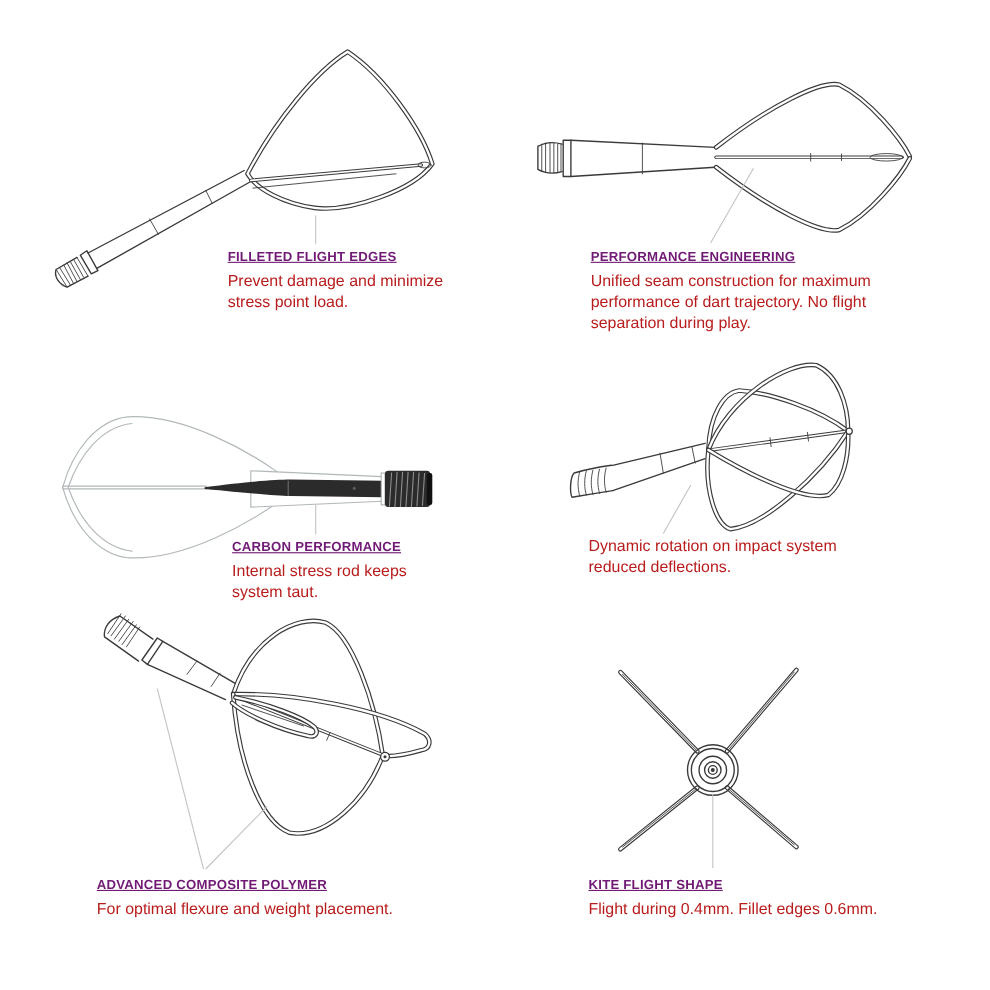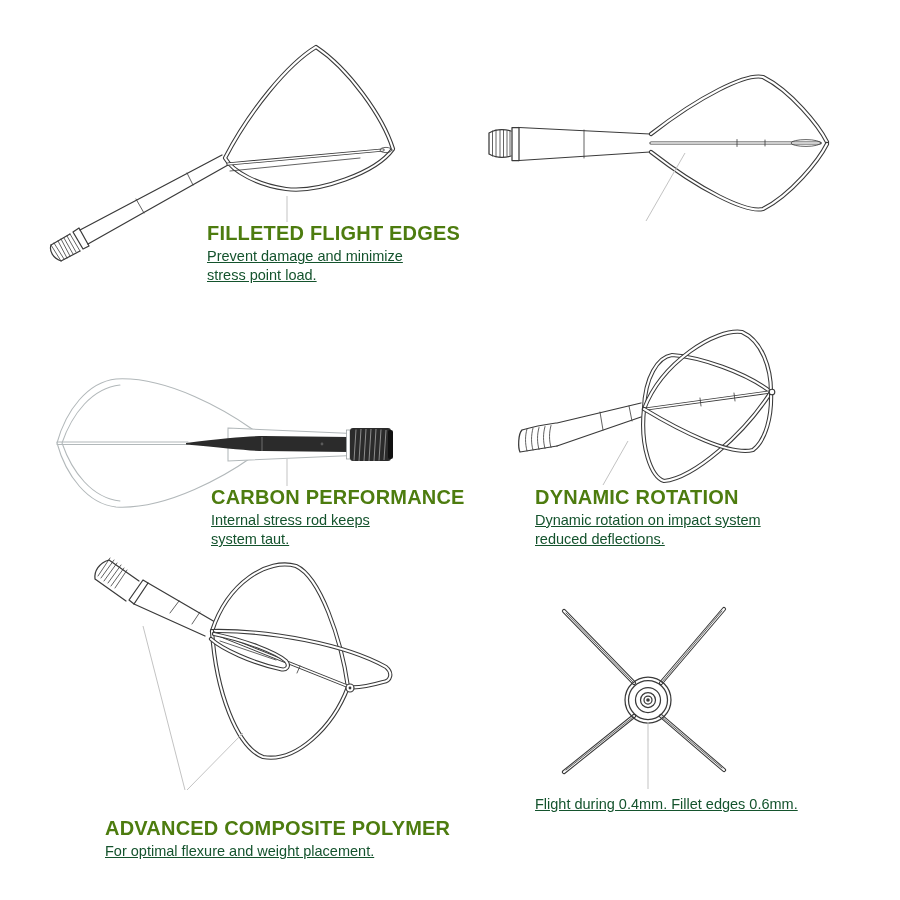--- a/index.html
+++ b/index.html
@@ -3,27 +3,26 @@
 <meta charset="utf-8">
 <style>
   html,body { margin:0; padding:0; background:#ffffff; }
   #stage {
     position:relative; width:900px; height:900px; background:#ffffff;
     font-family:"Liberation Sans", sans-serif; overflow:hidden;
   }
   #art { position:absolute; left:0; top:0; }
   .panel { position:absolute; }
   .panel h3 {
-    margin:0 0 5px 0; font-size:20px; font-weight:700; letter-spacing:.2px;
-    color:#4d7c0f; line-height:18px;
+    margin:0 0 5px 0; font-size:12px; font-weight:700; letter-spacing:.2px;
+    color:#701a75; line-height:18px;text-decoration:underline;
   }
   .panel p {
-    margin:0; font-size:14.5px; line-height:19px; color:#14532d;
+    margin:0; font-size:14.5px; line-height:19px; color:#b91c1c;
     white-space:pre-line;
-    text-decoration:underline;
   }
   
   .ln   { fill:none; stroke:#3a3a3a; stroke-width:1.25; stroke-linecap:round; stroke-linejoin:round; }
   .thin { fill:none; stroke:#3a3a3a; stroke-width:.8; stroke-linecap:round; }
   .tube   { fill:none; stroke:#3a3a3a; stroke-width:4.2; stroke-linecap:round; stroke-linejoin:round; }
   .tube-i { fill:none; stroke:#ffffff; stroke-width:2.1; stroke-linecap:round; stroke-linejoin:round; }
   .tubeS   { fill:none; stroke:#3a3a3a; stroke-width:3.2; stroke-linecap:round; }
   .tubeS-i { fill:none; stroke:#ffffff; stroke-width:1.5; stroke-linecap:round; }
   .lt   { fill:none; stroke:#b2b8ba; stroke-width:1.05; stroke-linecap:round; }
   .ltf  { fill:#ffffff; stroke:#b2b8ba; stroke-width:1.05; }
@@ -172,35 +171,41 @@
     </g>
     <path class="lead" d="M648,722 L648,789"></path>
   </svg>
 
   <section class="panel" style="left:207px; top:224px;">
     <h3>FILLETED FLIGHT EDGES</h3>
     <p>Prevent damage and minimize
 stress point load.</p>
   </section>
 
+  <section class="panel" style="left:537px; top:224px;">
+    <h3>PERFORMANCE ENGINEERING</h3>
+    <p>Unified seam construction for maximum
+performance of dart trajectory. No flight
+separation during play.</p>
+  </section>
 
   <section class="panel" style="left:211px; top:488px;">
     <h3>CARBON PERFORMANCE</h3>
     <p>Internal stress rod keeps
 system taut.</p>
   </section>
 
   <section class="panel" style="left:535px; top:488px;">
-    <h3>DYNAMIC ROTATION</h3>
     <p>Dynamic rotation on impact system
 reduced deflections.</p>
   </section>
 
-  <section class="panel" style="left:105px; top:795px;margin-top:24px;">
+  <section class="panel" style="left:88px; top:795px;">
     <h3>ADVANCED COMPOSITE POLYMER</h3>
     <p>For optimal flexure and weight placement.</p>
   </section>
 
   <section class="panel" style="left:535px; top:795px;">
+    <h3>KITE FLIGHT SHAPE</h3>
     <p>Flight during 0.4mm. Fillet edges 0.6mm.</p>
   </section>
 
 </div>
 
 </body></html>

